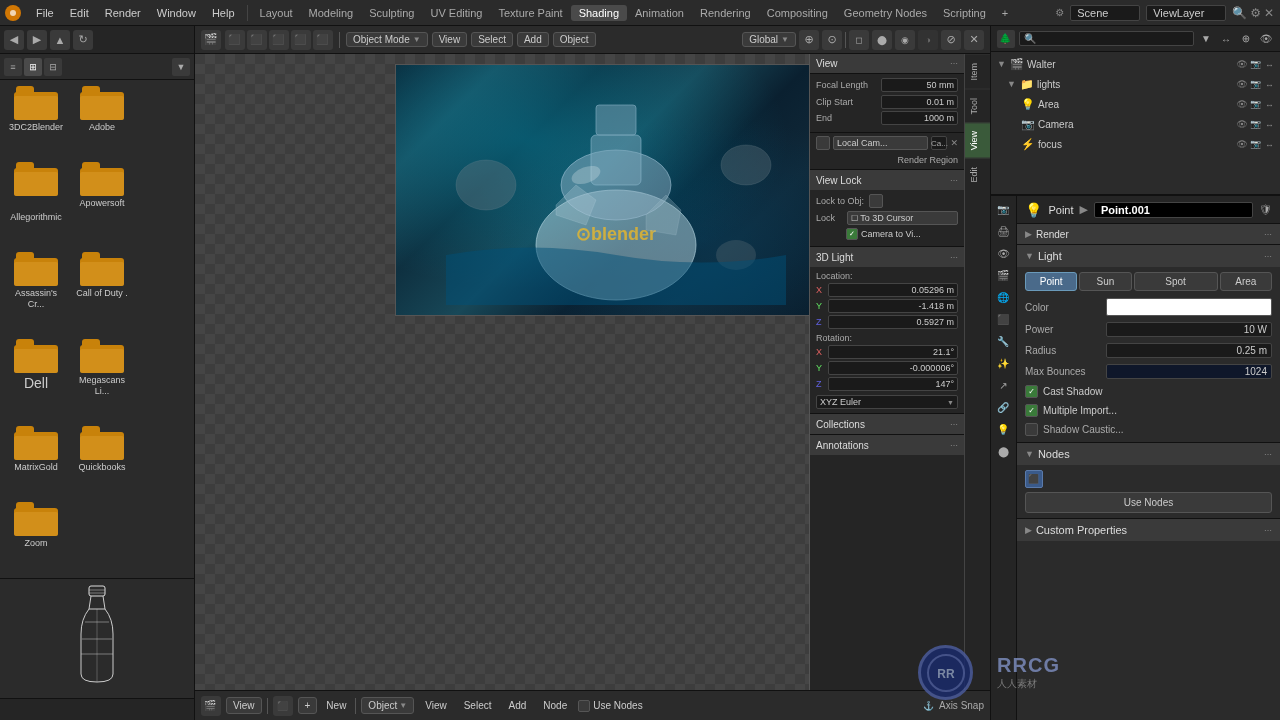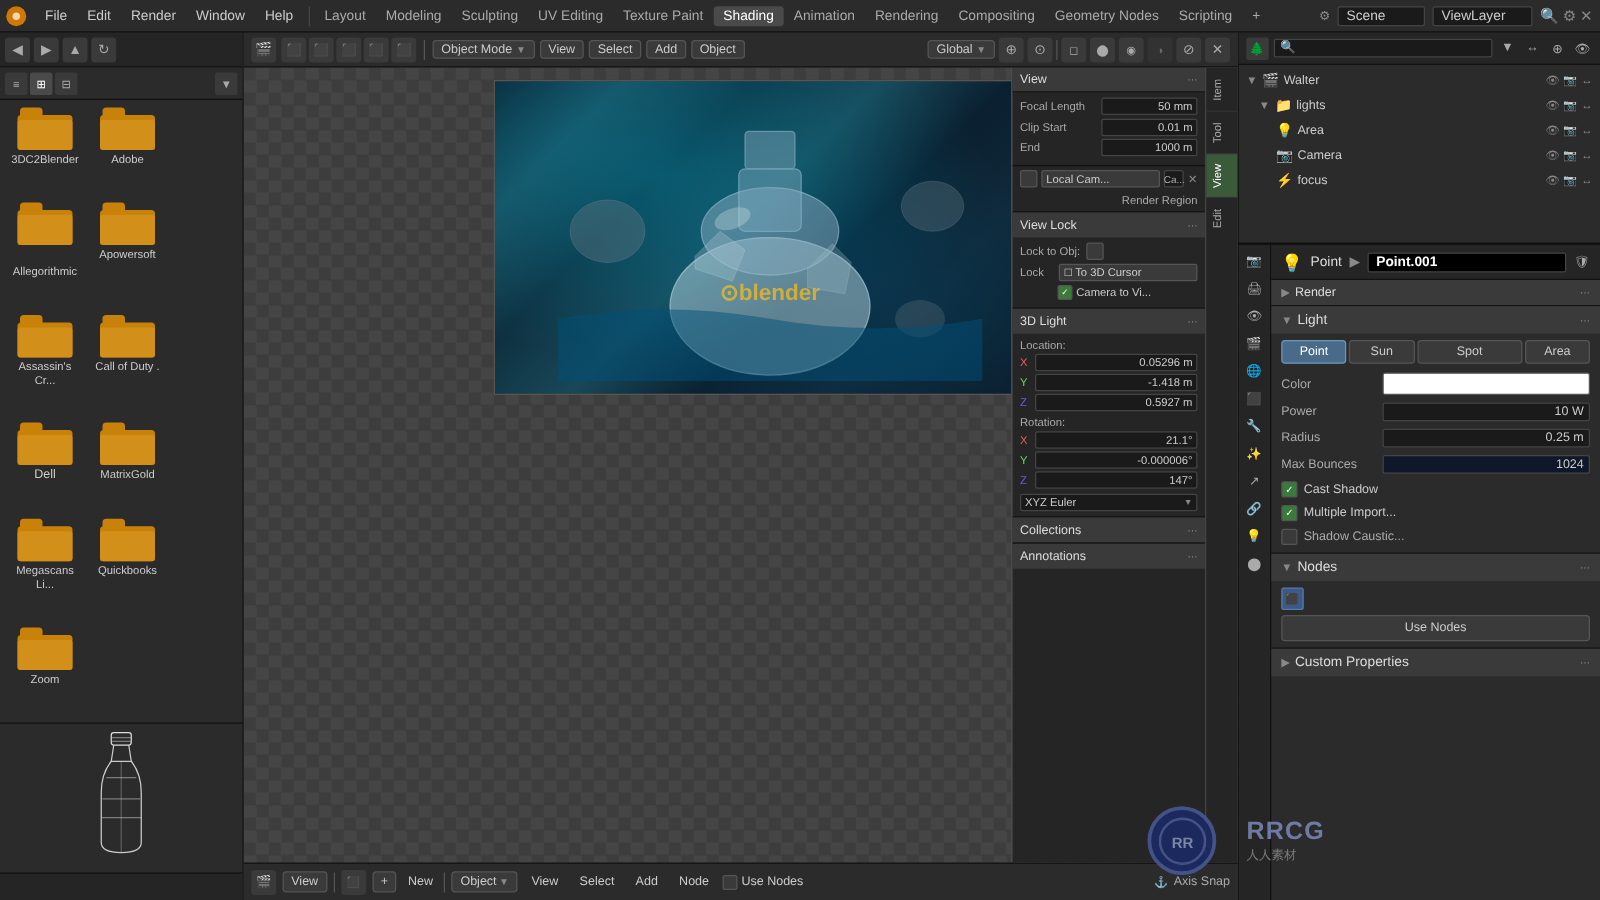--- a/index.html
+++ b/index.html
@@ -126,39 +126,39 @@
         </div>
         <div style="font-size:9px; color:#ccc; text-align:center; margin-top:2px; line-height:1.2;">Call of Duty .</div>
       </div>
 
       <div style="display:flex; flex-direction:column; align-items:center; width:60px; cursor:pointer;">
         <div style="width:44px; height:34px; position:relative;">
           <div style="width:44px; height:28px; background:#c8820a; border-radius:3px; position:absolute; bottom:0;"></div>
           <div style="width:18px; height:7px; background:#c8820a; border-radius:3px 3px 0 0; position:absolute; top:0; left:2px;"></div>
           <div style="width:44px; height:24px; background:#d4921e; border-radius:2px; position:absolute; bottom:0; opacity:0.8;"></div>
         </div>
-        <div style="font-size:10px; color:#ccc; text-align:center; margin-top:2px; line-height:1.2;">Dell</div>
+        <div style="font-size:14px; color:#ccc; text-align:center; margin-top:2px; line-height:1.2;">Dell</div>
+      </div>
+
+      <div style="display:flex; flex-direction:column; align-items:center; width:60px; cursor:pointer;">
+        <div style="width:44px; height:34px; position:relative;">
+          <div style="width:44px; height:28px; background:#c8820a; border-radius:3px; position:absolute; bottom:0;"></div>
+          <div style="width:18px; height:7px; background:#c8820a; border-radius:3px 3px 0 0; position:absolute; top:0; left:2px;"></div>
+          <div style="width:44px; height:24px; background:#d4921e; border-radius:2px; position:absolute; bottom:0; opacity:0.8;"></div>
+        </div>
+        <div style="font-size:9px; color:#ccc; text-align:center; margin-top:2px; line-height:1.2;">Megascans Li...</div>
       </div>
 
       <div style="display:flex; flex-direction:column; align-items:center; width:60px; cursor:pointer;">
         <div style="width:44px; height:34px; position:relative;">
           <div style="width:44px; height:28px; background:#c8820a; border-radius:3px; position:absolute; bottom:0;"></div>
           <div style="width:18px; height:7px; background:#c8820a; border-radius:3px 3px 0 0; position:absolute; top:0; left:2px;"></div>
           <div style="width:44px; height:24px; background:#d4921e; border-radius:2px; position:absolute; bottom:0; opacity:0.8;"></div>
         </div>
         <div style="font-size:9px; color:#ccc; text-align:center; margin-top:2px; line-height:1.2;">MatrixGold</div>
-      </div>
-
-      <div style="display:flex; flex-direction:column; align-items:center; width:60px; cursor:pointer;">
-        <div style="width:44px; height:34px; position:relative;">
-          <div style="width:44px; height:28px; background:#c8820a; border-radius:3px; position:absolute; bottom:0;"></div>
-          <div style="width:18px; height:7px; background:#c8820a; border-radius:3px 3px 0 0; position:absolute; top:0; left:2px;"></div>
-          <div style="width:44px; height:24px; background:#d4921e; border-radius:2px; position:absolute; bottom:0; opacity:0.8;"></div>
-        </div>
-        <div style="font-size:9px; color:#ccc; text-align:center; margin-top:2px; line-height:1.2;">Megascans Li...</div>
       </div>
 
       <div style="display:flex; flex-direction:column; align-items:center; width:60px; cursor:pointer;">
         <div style="width:44px; height:34px; position:relative;">
           <div style="width:44px; height:28px; background:#c8820a; border-radius:3px; position:absolute; bottom:0;"></div>
           <div style="width:18px; height:7px; background:#c8820a; border-radius:3px 3px 0 0; position:absolute; top:0; left:2px;"></div>
           <div style="width:44px; height:24px; background:#d4921e; border-radius:2px; position:absolute; bottom:0; opacity:0.8;"></div>
         </div>
         <div style="font-size:9px; color:#ccc; text-align:center; margin-top:2px; line-height:1.2;">Quickbooks</div>
       </div>

